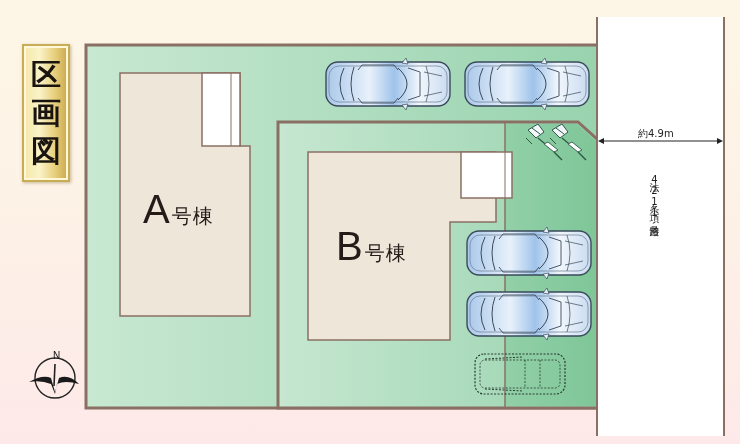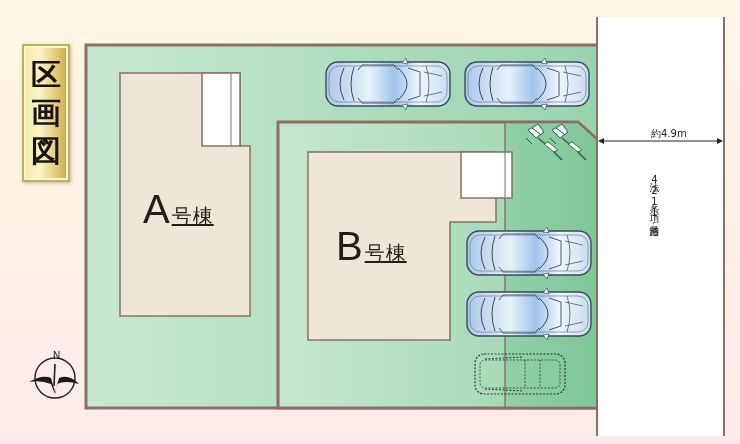--- a/index.html
+++ b/index.html
@@ -18,23 +18,23 @@
     display: flex; flex-direction: column; align-items: center; justify-content: center;
   }
   .title-char {
     font-family: "DejaVu Serif", serif; font-size: 30px; line-height: 38px;
     color: #1a1410; font-weight: bold;
   }
   .house-label {
     display: flex; align-items: baseline; color: #231c18;
   }
   .house-letter { font-family: "Liberation Sans", sans-serif; font-size: 40px; }
-  .house-suffix { font-size: 20px; margin-left: 2px; letter-spacing: 1px; text-decoration: underline; }
+  .house-suffix { font-size: 20px; margin-left: 2px; letter-spacing: 1px; }
   .road-width {
-    font-size: 10px; color: #222; white-space: nowrap; margin-left: 13px;
+    font-size: 10px; color: #222; white-space: nowrap;
   }
   .road-name {
     writing-mode: vertical-rl; text-orientation: upright;
     font-size: 10px; color: #222; letter-spacing: 0px; line-height: 12px;
   }
 </style>
 </head>
 <body>
 
 <div class="abs title-plate">

